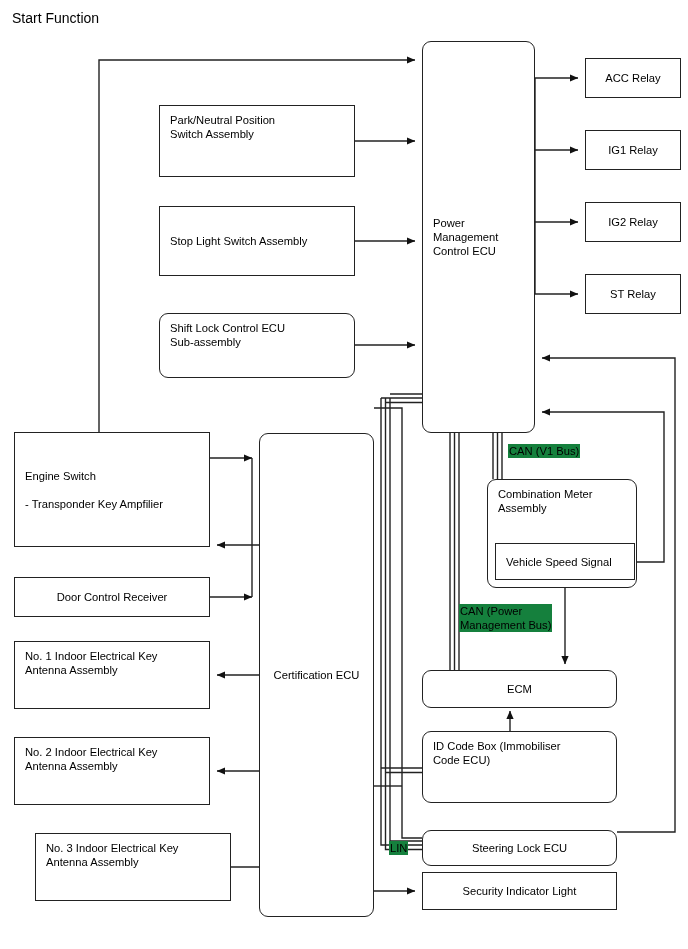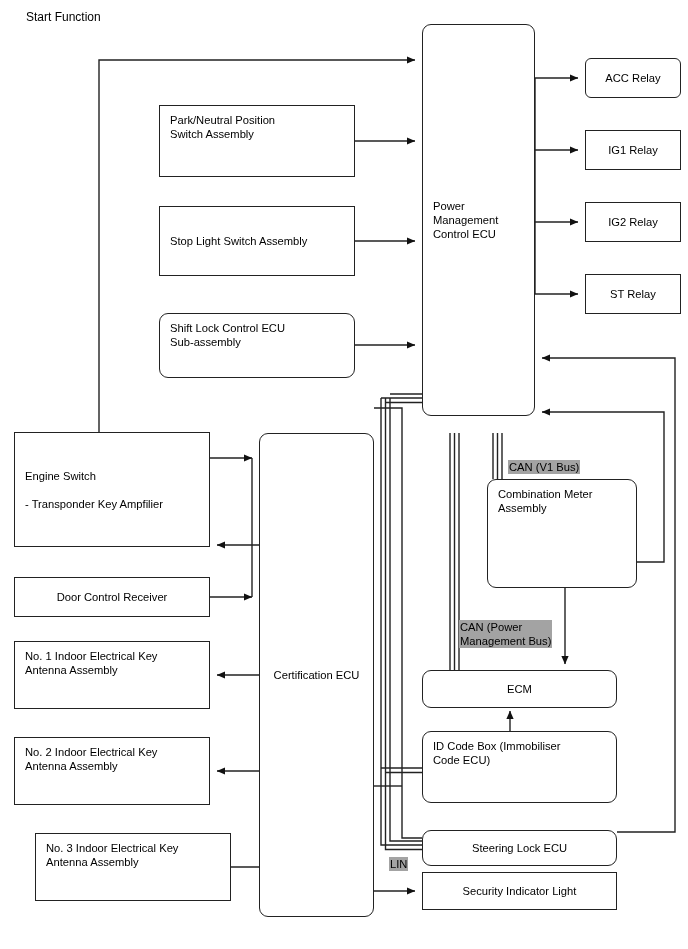--- a/index.html
+++ b/index.html
@@ -45,28 +45,28 @@
   .free-text {
     position: absolute;
     font-size: 11.2px;
     line-height: 14px;
     color: #000000;
     white-space: pre-line;
     z-index: 6;
   }
   #page-title {
     position: absolute;
-    left: 26px;
+    left: 12px;
     top: 10px;
-    font-size: 12px;
+    font-size: 14px;
     color: #000000;
     z-index: 6;
     text-align: center;
   }
-  .bus-label { z-index: 7; background: #a3a3a3; padding: 0 1px; margin-top: 16px; }
+  .bus-label { z-index: 7; background: #15803d; padding: 0 1px; }
 </style>
 </head>
 <body>
 
 <div id="diagram-root">
 
   <div id="page-title">Start Function</div>
 
   <svg id="wiring" viewBox="0 0 688 949">
     <defs>
@@ -143,27 +143,27 @@
 
   <div class="node" style="left:159px; top:206px; width:196px; height:70px;">
     <span class="lbl ml">Stop Light Switch Assembly</span>
   </div>
 
   <div class="node rounded" style="left:159px; top:313px; width:196px; height:65px;">
     <span class="lbl tl">Shift Lock Control ECU
 Sub-assembly</span>
   </div>
 
-  <div class="node rounded" style="left:422px; top:24px; width:113px; height:392px;">
+  <div class="node rounded" style="left:422px; top:41px; width:113px; height:392px;">
     <span class="lbl ml">Power
 Management
 Control ECU</span>
   </div>
 
-  <div class="node" style="left:585px; top:58px; width:96px; height:40px;border-radius:6px;">
+  <div class="node" style="left:585px; top:58px; width:96px; height:40px;">
     <span class="lbl mc">ACC Relay</span>
   </div>
   <div class="node" style="left:585px; top:130px; width:96px; height:40px;">
     <span class="lbl mc">IG1 Relay</span>
   </div>
   <div class="node" style="left:585px; top:202px; width:96px; height:40px;">
     <span class="lbl mc">IG2 Relay</span>
   </div>
   <div class="node" style="left:585px; top:274px; width:96px; height:40px;">
     <span class="lbl mc">ST Relay</span>
@@ -194,20 +194,23 @@
 
   <div class="node rounded" style="left:259px; top:433px; width:115px; height:484px;">
     <span class="lbl mc">Certification ECU</span>
   </div>
 
   <div class="node rounded" style="left:487px; top:479px; width:150px; height:109px;">
     <span class="lbl tl">Combination Meter
 Assembly</span>
   </div>
 
+  <div class="node" style="left:495px; top:543px; width:140px; height:37px;">
+    <span class="lbl ml">Vehicle Speed Signal</span>
+  </div>
 
   <div class="node rounded" style="left:422px; top:670px; width:195px; height:38px;">
     <span class="lbl mc">ECM</span>
   </div>
 
   <div class="node rounded" style="left:422px; top:731px; width:195px; height:72px;">
     <span class="lbl tl">ID Code Box (Immobiliser
 Code ECU)</span>
   </div>
 

